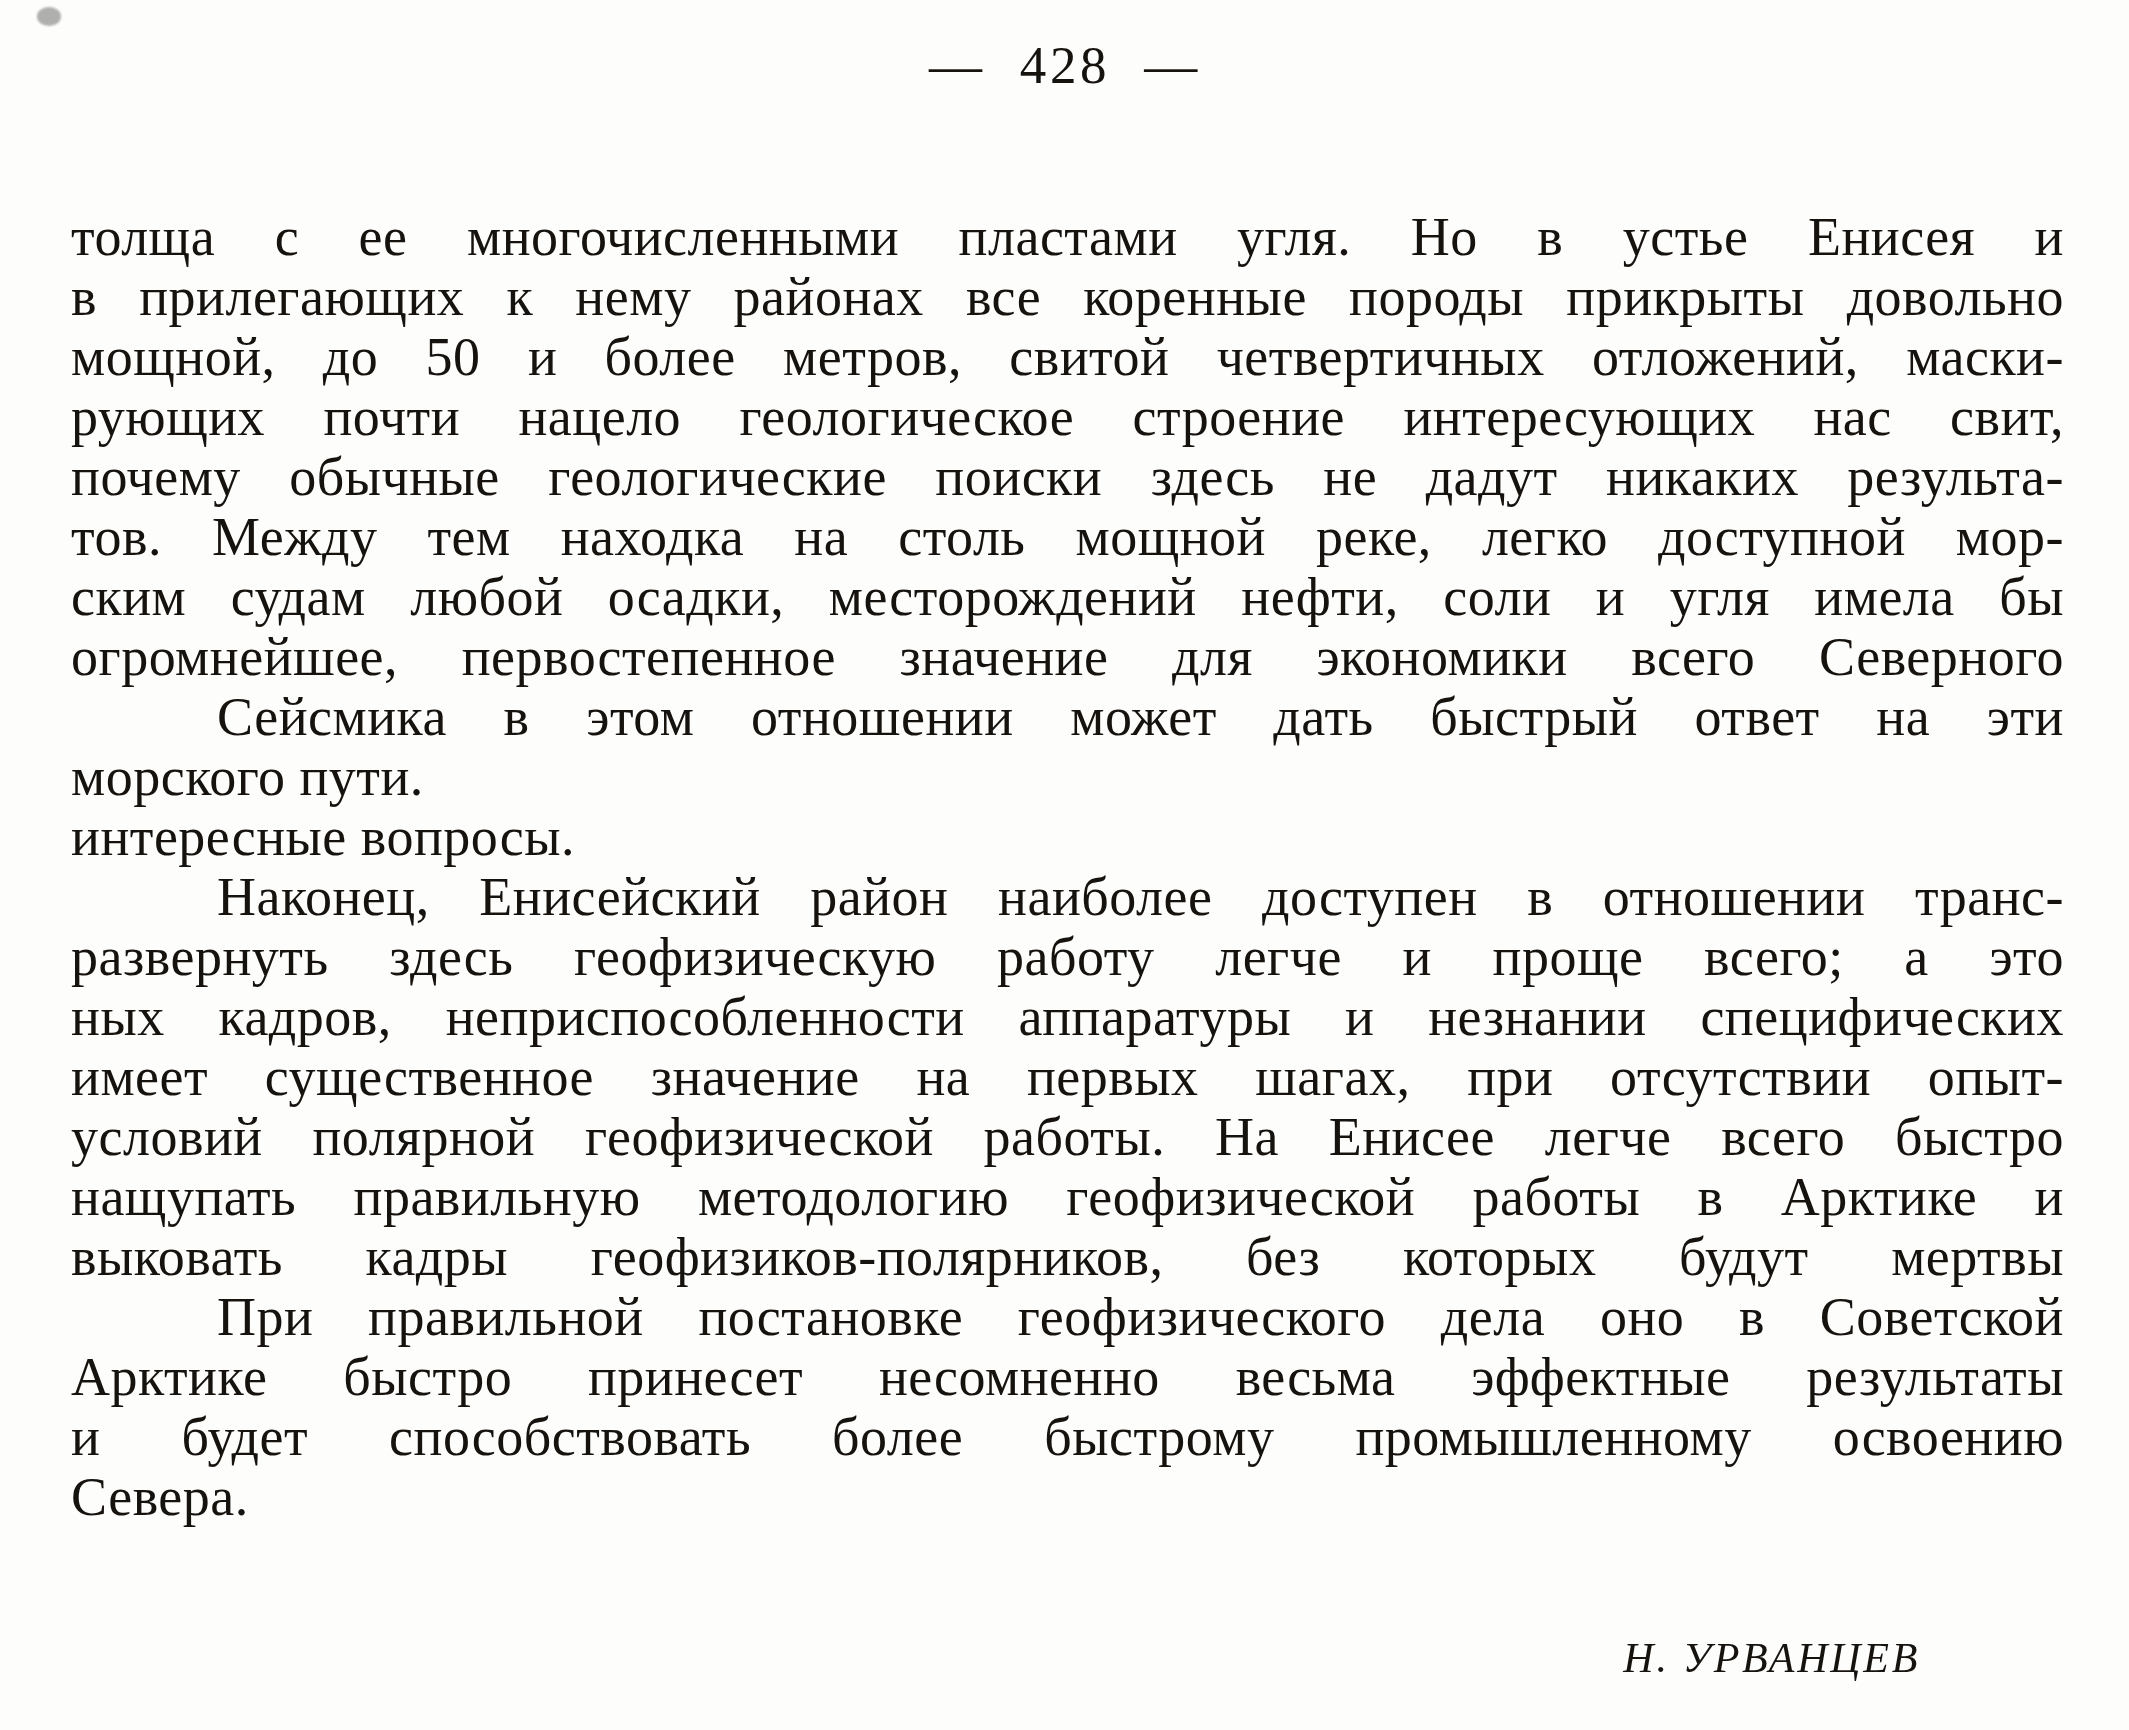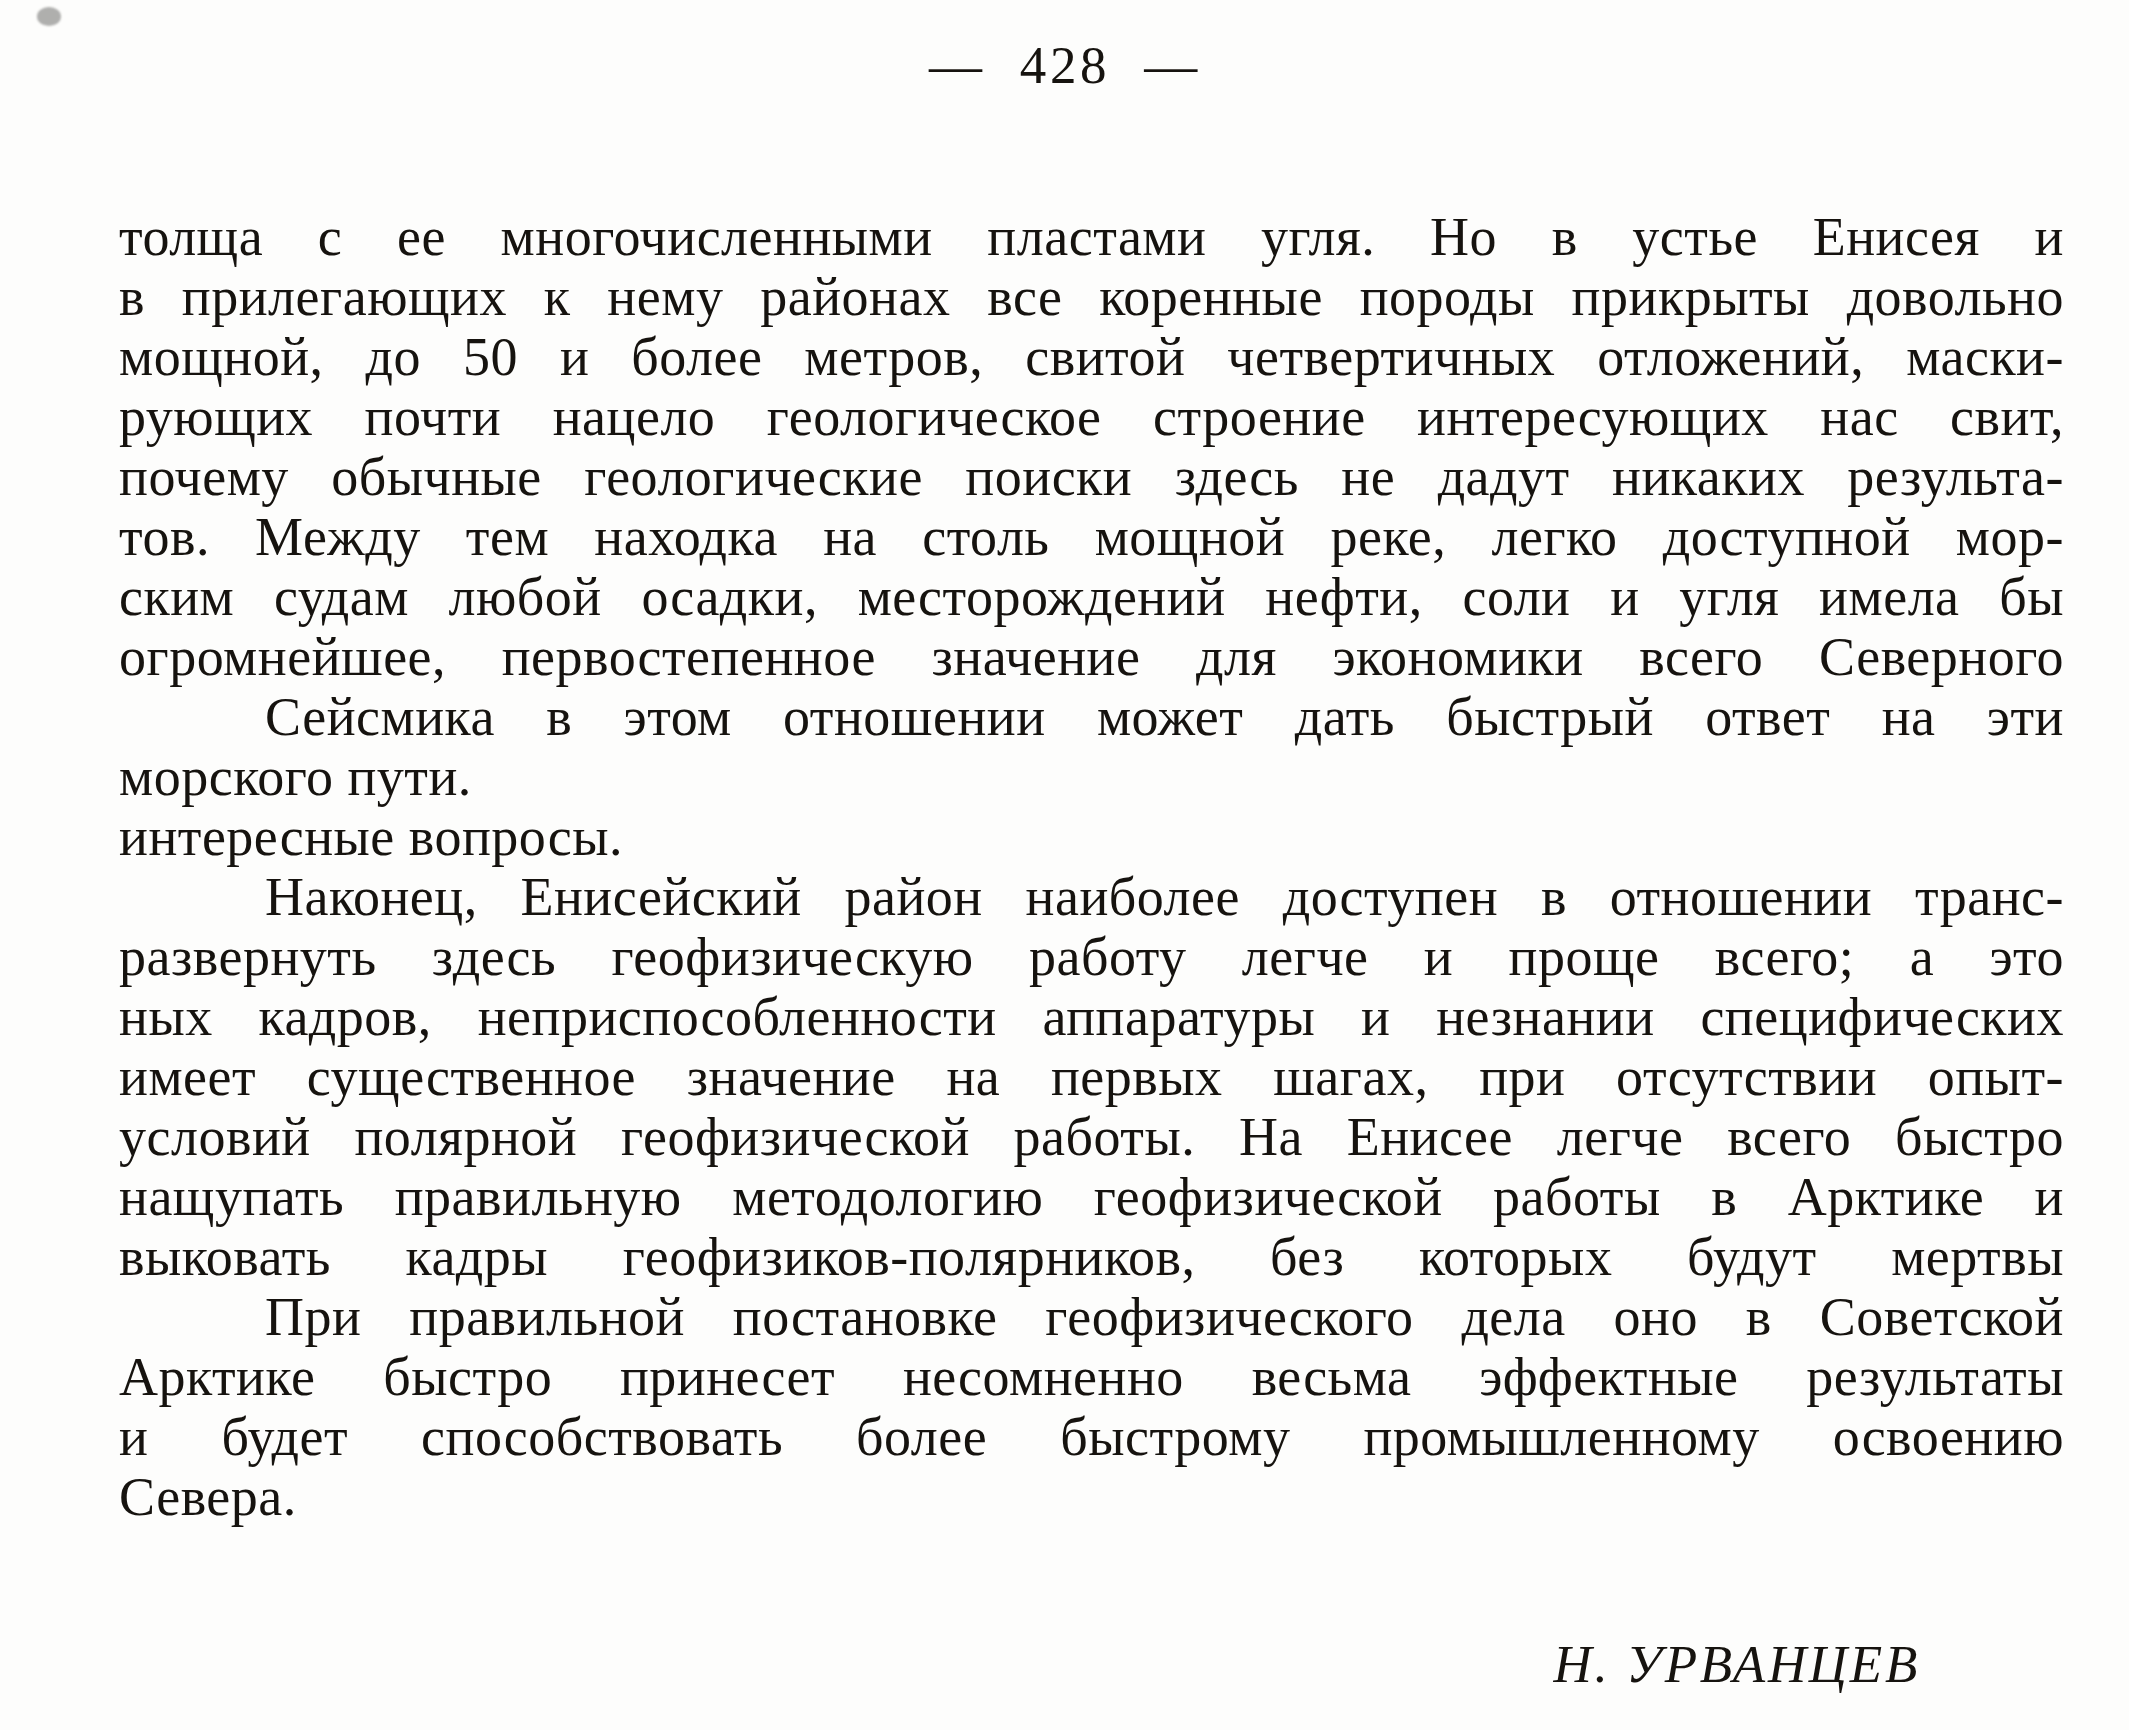--- a/index.html
+++ b/index.html
@@ -33,36 +33,35 @@
     right: 66px;
     font-size: 54px;
     letter-spacing: 0.5px;
   }
   .line {
     line-height: 60px;
     height: 60px;
     text-align: justify;
     text-align-last: justify;
     white-space: nowrap;
-    margin-left: 48px;
   }
   .line.last {
     text-align-last: left;
   }
   .line.indent {
     padding-left: 146px;
   }
   .signature {
     position: absolute;
     top: 1634px;
     left: 0;
     right: 210px;
     text-align: right;
     font-style: italic;
-    font-size: 53px;
+    font-size: 42px;
     letter-spacing: 2.7px;
   }
   
   .scan-speck {
     position: absolute;
     top: 7.3px;
     left: 37px;
     width: 24px;
     height: 18.3px;
     border-radius: 50%;

